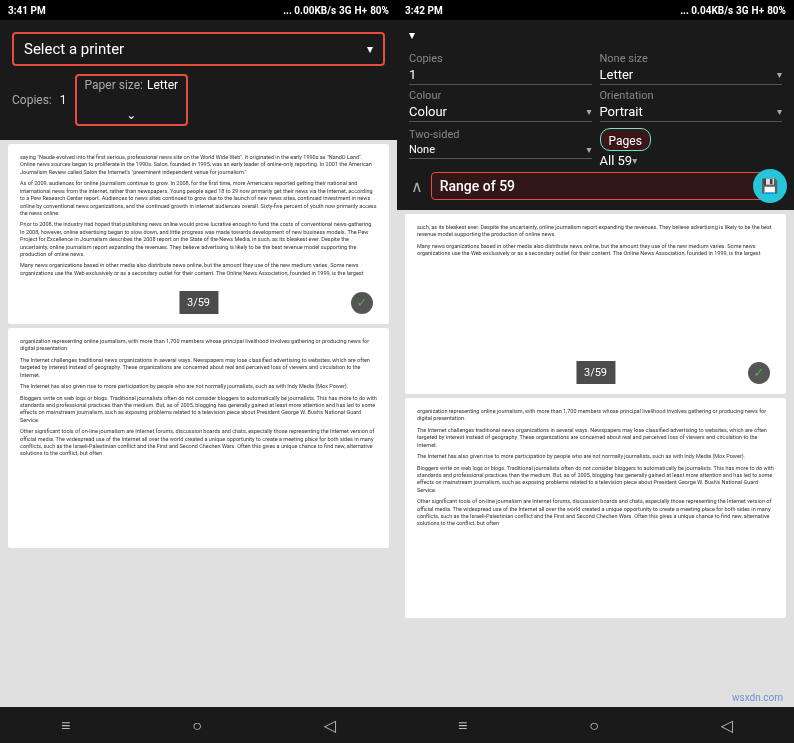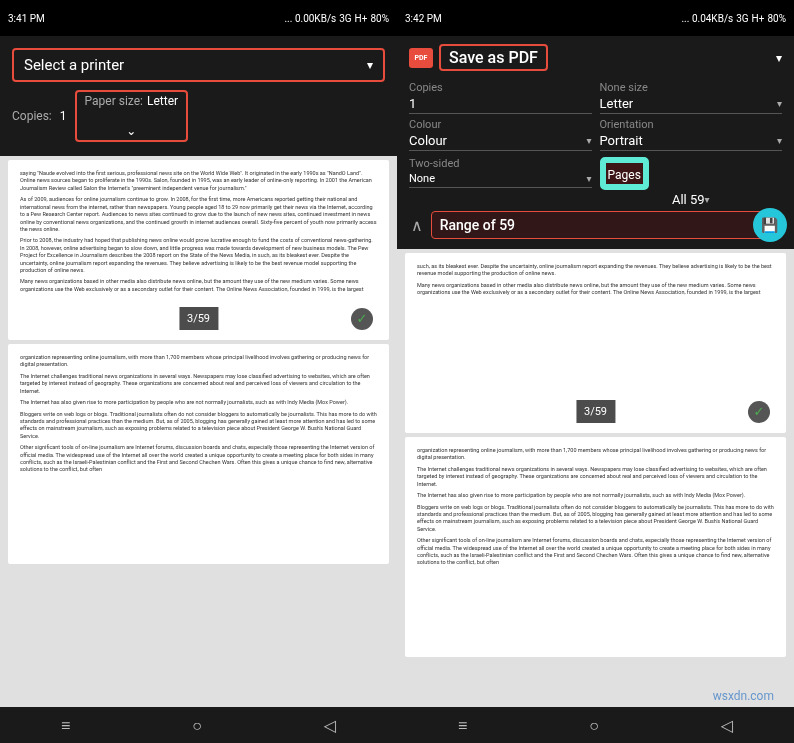--- a/index.html
+++ b/index.html
@@ -18,29 +18,30 @@
       height: 743px;
       background: #000;
       display: flex;
       flex-direction: column;
       overflow: hidden;
       position: relative;
     }
 
     
     .status-bar {
-      height: 36px;
+      height: 20px;
       background: #000;
       display: flex;
       align-items: center;
       justify-content: space-between;
       padding: 0 8px;
       font-size: 10px;
       color: #fff;
       flex-shrink: 0;
+      font-weight: bold;
     }
     .status-left { display: flex; gap: 4px; align-items: center; }
     .status-right { display: flex; gap: 3px; align-items: center; }
 
     
     .print-header {
       background: #1a1a1a;
       padding: 12px 12px;
       flex-shrink: 0;
     }
@@ -235,22 +236,22 @@
       border-bottom: 1px solid #555;
       padding-bottom: 2px;
       display: flex;
       align-items: center;
       justify-content: space-between;
     }
 
     .watermark-text {
       position: absolute;
       bottom: 4px;
-      right: 20px;
-      font-size: 12px;
+      right: 11px;
+      font-size: 10px;
       color: #1565C0;
       opacity: 0.6;
     }
   </style>
 </head>
 <body>
 
 <div class="phone-container">
 
   <div class="status-bar">
@@ -317,26 +318,20 @@
     <div class="status-right">
       <span>... 0.04KB/s</span>
       <span>3G</span>
       <span>H+</span>
       <span>80%</span>
     </div>
   </div>
 
   <div class="save-pdf-header">
     <div class="save-pdf-title-row">
-      <div class="save-pdf-title">
-        <div class="pdf-icon">
-          <span>PDF</span>
-        </div>
-        <span class="save-pdf-text" style="border:2px solid #e74c3c; padding:2px 8px; border-radius:4px;">Save as PDF</span>
-      </div>
       <span class="dropdown-arrow">▾</span>
     </div>
 
     <div style="display: grid; grid-template-columns: 1fr 1fr; gap: 4px 8px; padding: 2px 0;">
       <div class="pdf-option-group">
         <span class="pdf-option-label">Copies</span>
         <div class="underline-value">
           <span style="color:#fff; font-size:13px;">1</span>
         </div>
       </div>
@@ -366,24 +361,24 @@
     <div style="display: grid; grid-template-columns: 1fr 1fr; gap: 12px 8px; padding: 4px 0 2px 0;">
       <div class="pdf-option-group">
         <span class="pdf-option-label">Two-sided</span>
         <div class="underline-value">
           <span style="color:#fff; font-size:11px;">None</span>
           <span style="color:#aaa; font-size:10px;">▾</span>
         </div>
       </div>
 
       <div style="display:flex; flex-direction: column; gap:2px;">
-        <div style="border:6px solid #5eead4; background: rgba(255,0,0,0.15); padding: 1px 2px; border-radius:5px; display:inline-block; width:fit-content;">
+        <div style="border:1px solid #5eead4; background: rgba(255,0,0,0.15); padding: 1px 8px; border-radius:10px; display:inline-block; width:fit-content;">
           <span class="pdf-option-label" style="color:#fff; font-size:12px;">Pages</span>
         </div>
-        <div style="display:flex; align-items:center; justify-content:center;">
+        <div style="display:flex; align-items:center; justify-content:flex-start;">
           <span style="color:#fff; font-size:13px;">All 59</span>
           <span style="color:#aaa; font-size:10px;">▾</span>
         </div>
       </div>
     </div>
 
     <div style="display:flex; align-items:center; justify-content:space-between; padding: 2px 0;">
       <span style="color:#aaa; font-size:16px; padding-left:2px;">∧</span>
       <div style="flex:1; margin-left:8px; position:relative; border:1px solid #e74c3c; background: rgba(255,0,0,0.1); border-radius:4px; padding:5px 50px 5px 8px; display:flex; align-items:center;">
         <span style="color:#fff; font-size:14px; font-weight:500;">Range of 59</span>

